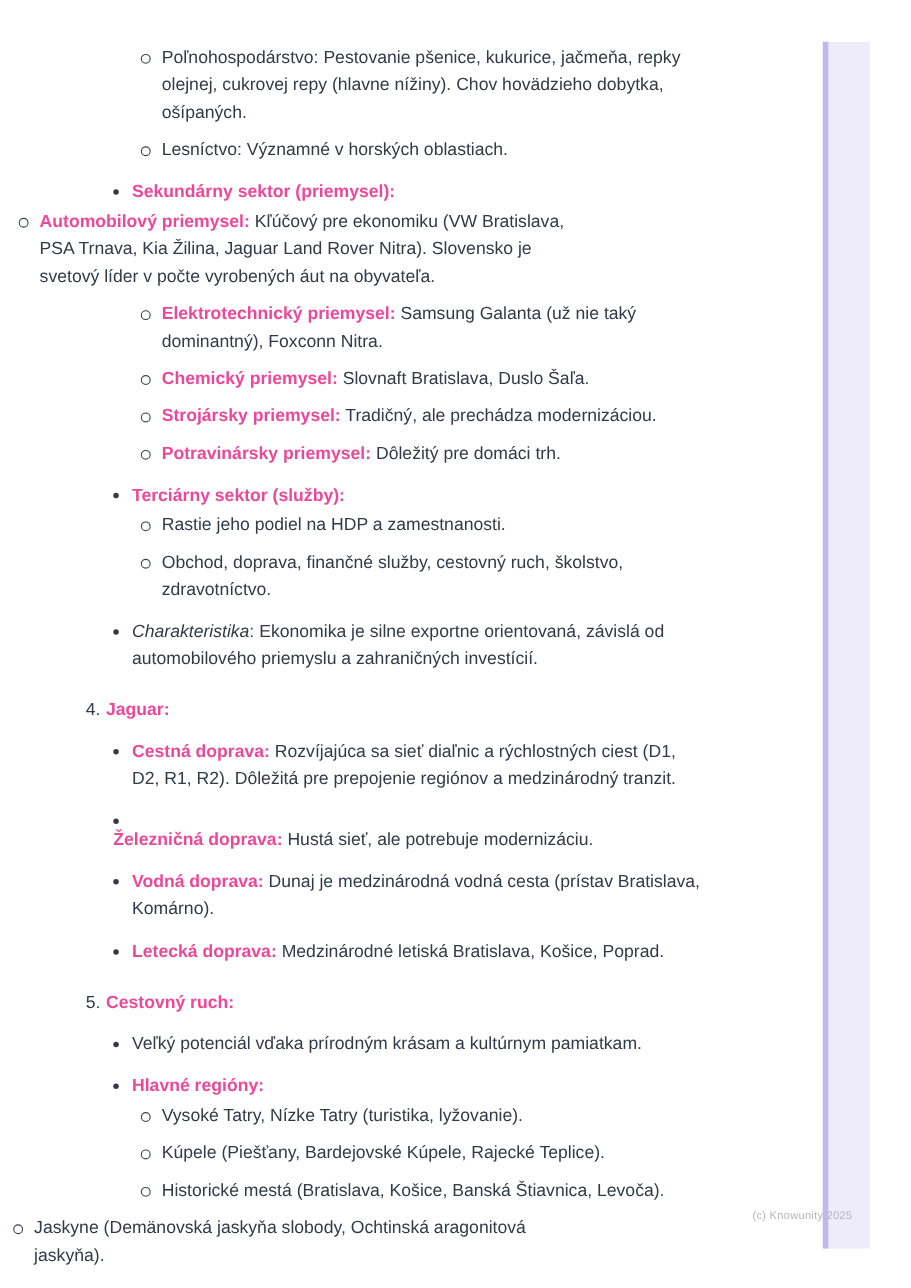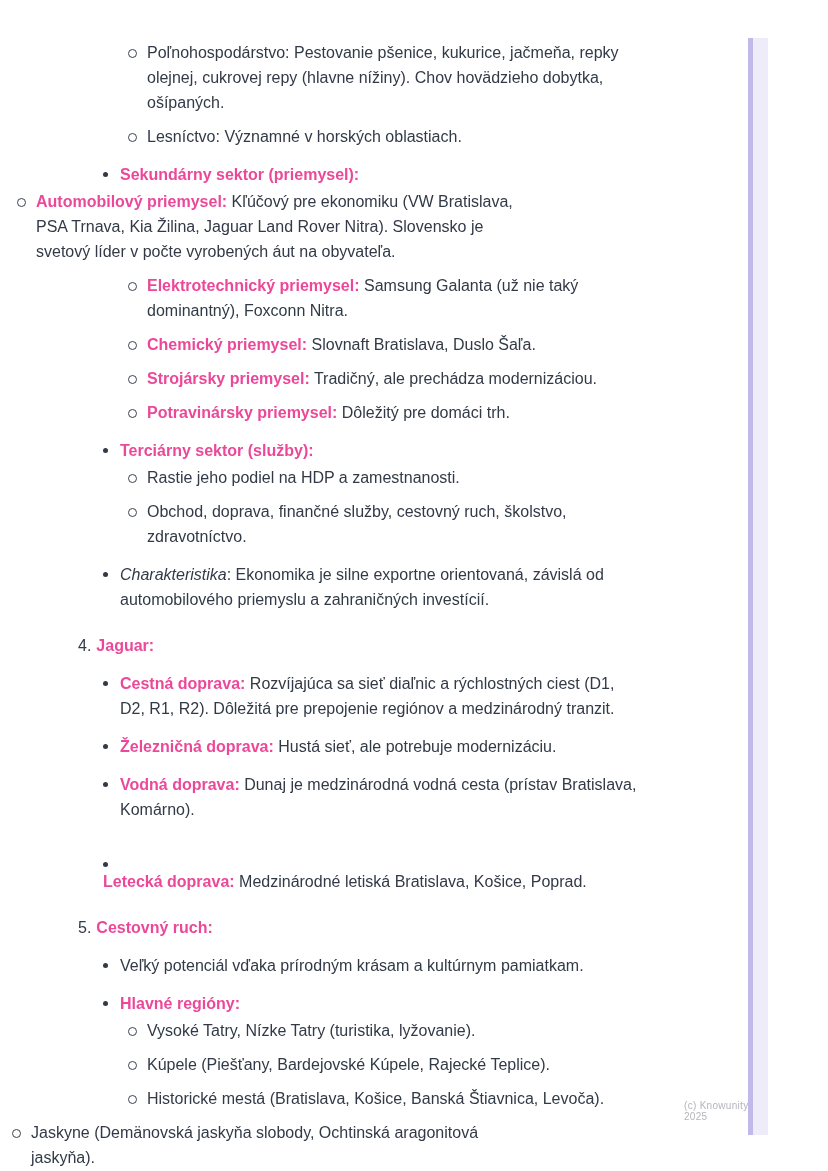--- a/index.html
+++ b/index.html
@@ -1,18 +1,18 @@
 <!DOCTYPE html>
 <html><head>
 <meta charset="utf-8">
 <style>
   * { margin:0; padding:0; box-sizing:border-box; }
   html,body { width:828px; height:1171px; background:#ffffff;
     font-family:"Liberation Sans","DejaVu Sans",sans-serif; }
-  .page { position:relative; width:768px; height:1171px; overflow:hidden; background:#ffffff; }
+  .page { position:relative; width:828px; height:1171px; overflow:hidden; background:#ffffff; }
 
   .accent-strip { position:absolute; left:748px; top:38px; width:43px; height:1097px; z-index:1; }
 
   .content { position:absolute; left:0; top:40px; width:748px; z-index:0; }
 
   .row { display:flex; align-items:flex-start; font-size:16px; line-height:25px;
          color:#323a47; letter-spacing:0; }
   .row .txt { white-space:pre-line; }
   .row b { font-weight:700; color:#ec4899; }
   .row i { font-style:italic; }
@@ -97,30 +97,30 @@
       </div>
       <div class="row numbered" style="margin-top: 21px;">
         <span class="num">4.</span>
         <span class="txt"><b>Jaguar:</b></span>
       </div>
       <div class="row l2" style="margin-top: 13px;">
         <span class="marker disc"></span>
         <span class="txt"><b>Cestná doprava:</b> Rozvíjajúca sa sieť diaľnic a rýchlostných ciest (D1,
 D2, R1, R2). Dôležitá pre prepojenie regiónov a medzinárodný tranzit.</span>
       </div>
-      <div class="row l2" style="margin-top: 13px;">
+      <div class="row l2" style="margin-top: 13px; flex-direction: column;">
         <span class="marker disc"></span>
         <span class="txt"><b>Železničná doprava:</b> Hustá sieť, ale potrebuje modernizáciu.</span>
       </div>
       <div class="row l2" style="margin-top: 13px;">
         <span class="marker disc"></span>
         <span class="txt"><b>Vodná doprava:</b> Dunaj je medzinárodná vodná cesta (prístav Bratislava,
 Komárno).</span>
       </div>
-      <div class="row l2" style="margin-top: 30px; flex-direction: column;">
+      <div class="row l2" style="margin-top: 14px;">
         <span class="marker disc"></span>
         <span class="txt"><b>Letecká doprava:</b> Medzinárodné letiská Bratislava, Košice, Poprad.</span>
       </div>
       <div class="row numbered" style="margin-top: 21px;">
         <span class="num">5.</span>
         <span class="txt"><b>Cestovný ruch:</b></span>
       </div>
       <div class="row l2" style="margin-top: 13px;">
         <span class="marker disc"></span>
         <span class="txt">Veľký potenciál vďaka prírodným krásam a kultúrnym pamiatkam.</span>

